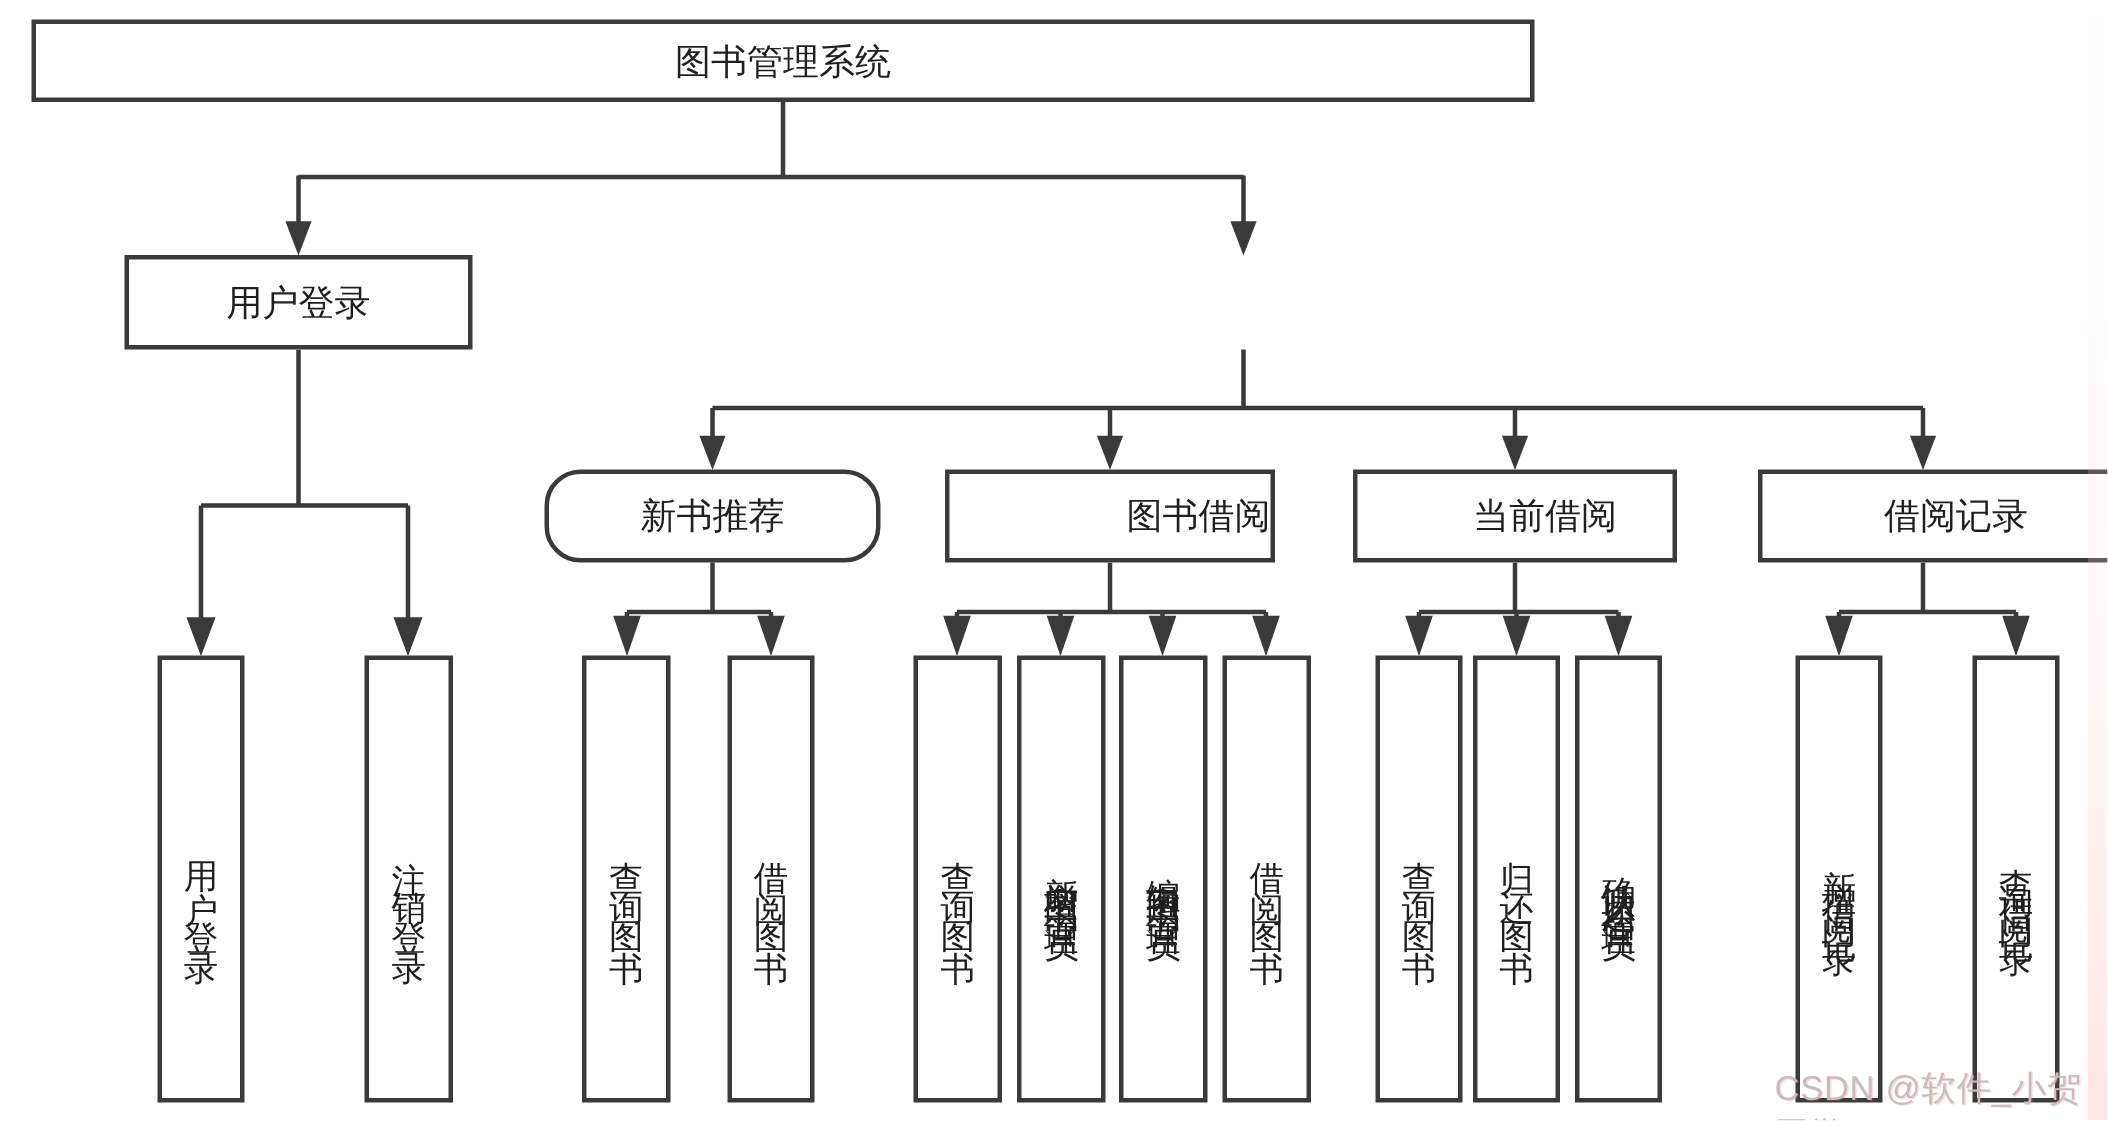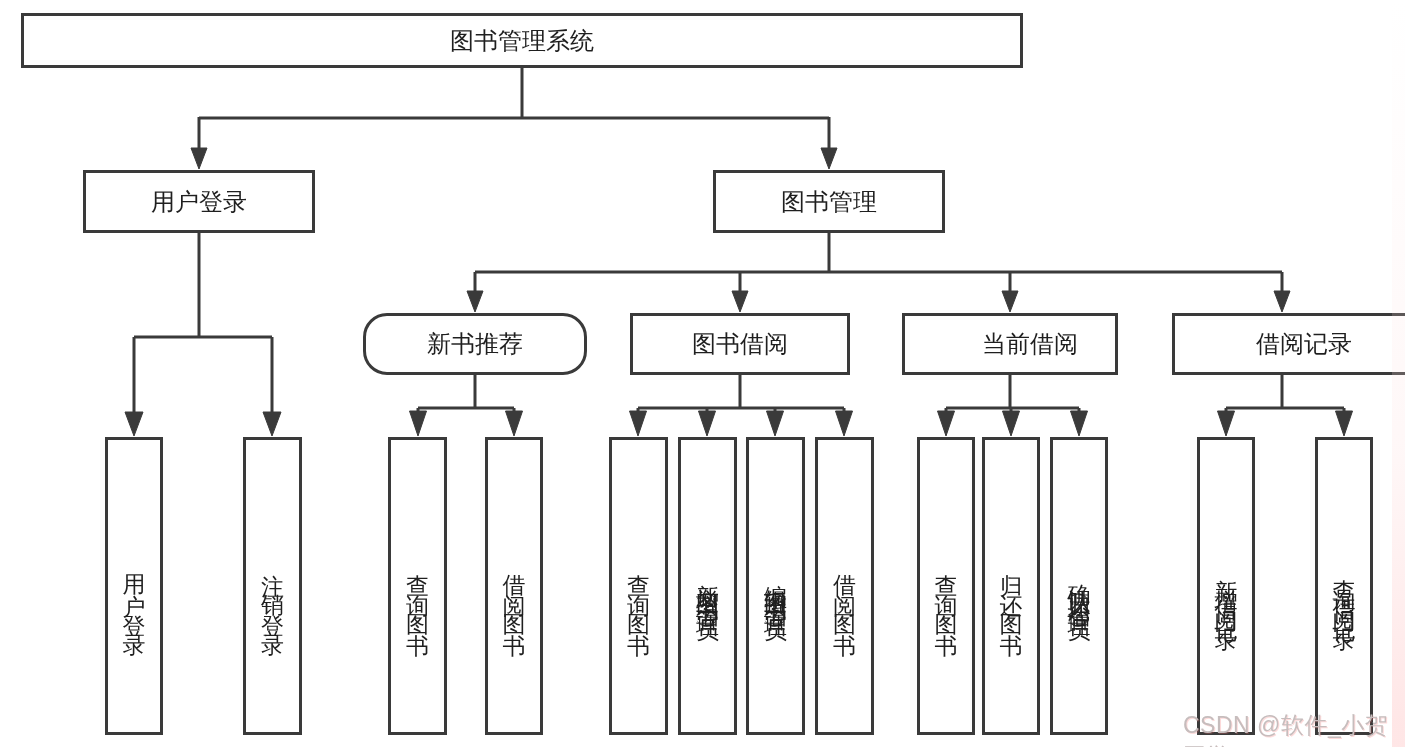--- a/index.html
+++ b/index.html
@@ -81,28 +81,25 @@
     <polygon class="arrow" points="1335.5,411 1352.5,411 1344,436"></polygon>
   </svg>
 
   <div class="node root">
     <span>图书管理系统</span>
   </div>
 
   <div class="node hnode" style="left:83px;top:170px;width:232px;height:63px;">
     <span>用户登录</span>
   </div>
-  <div class="node hnode" style="left:713px;top:170px;width:232px;height:63px;">
-    <span>图书管理</span>
-  </div>
 
   <div class="node hnode" style="left:363px;top:313px;width:224px;border-radius:24px;">
     <span>新书推荐</span>
   </div>
-  <div class="node hnode" style="left:630px;top:313px;width:220px;">
+  <div class="node hnode" style="left:630px;top:313px;width:220px;justify-content:flex-end;">
     <span>图书借阅</span>
   </div>
   <div class="node hnode" style="left:902px;top:313px;width:216px;padding-left:40px;">
     <span>当前借阅</span>
   </div>
   <div class="node hnode" style="left:1172px;top:313px;width:264px;">
     <span>借阅记录</span>
   </div>
 
   <div class="node vnode ls-lg" style="left:105px;width:58px;">

